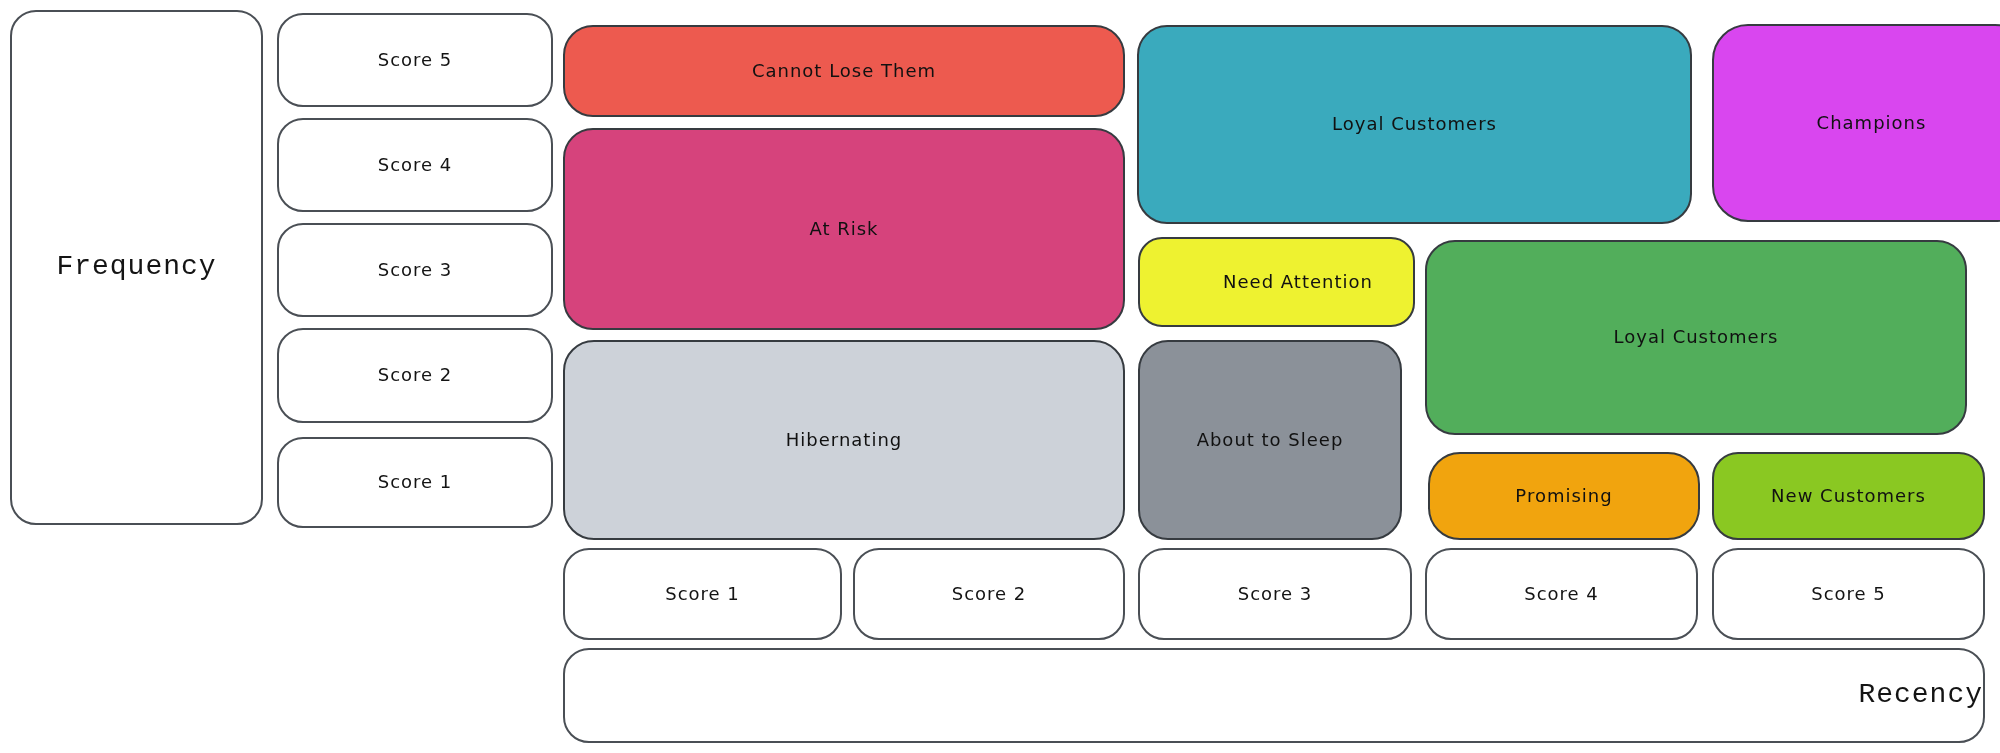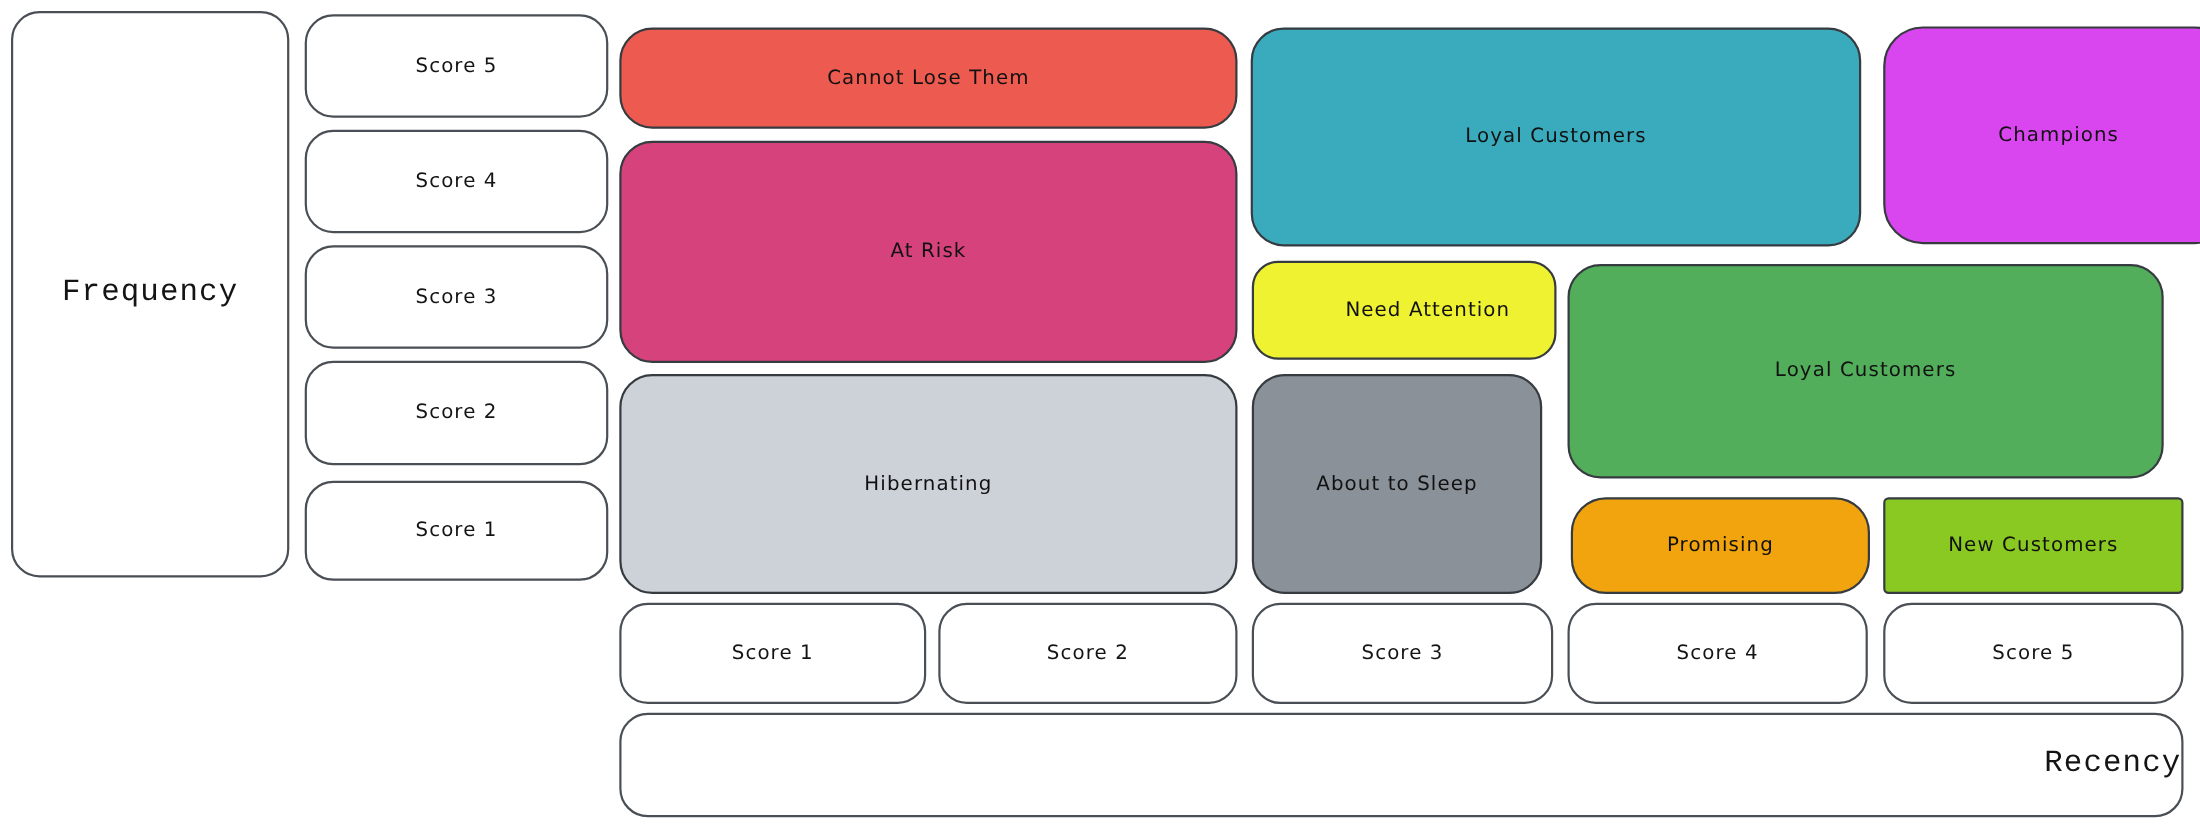--- a/index.html
+++ b/index.html
@@ -59,21 +59,21 @@
   </div>
 
   <div class="box seg" style="left: 563px; top: 13px; width: 562px; height: 92px; background-color: rgb(237, 90, 79);">
     <span>Cannot Lose Them</span>
   </div>
 
   <div class="box seg" style="left: 563px; top: 116px; width: 562px; height: 202px; background-color: rgb(214, 67, 124);">
     <span>At Risk</span>
   </div>
 
-  <div class="box seg" style="left: 563px; top: 328px; width: 562px; height: 200px; background-color: rgb(205, 210, 217);">
+  <div class="box seg" style="left: 563px; top: 328px; width: 562px; height: 200px; background-color: rgb(205, 210, 217); border-radius: 31px;">
     <span>Hibernating</span>
   </div>
 
   <div class="box seg" style="left: 1137px; top: 13px; width: 555px; height: 199px; background-color: rgb(58, 170, 189);">
     <span>Loyal Customers</span>
   </div>
 
   <div class="box seg" style="left: 1712px; top: 12px; width: 319px; height: 198px; border-radius: 36px; background-color: #d946ef;">
     <span>Champions</span>
   </div>
@@ -87,21 +87,21 @@
   </div>
 
   <div class="box seg" style="left: 1138px; top: 328px; width: 264px; height: 200px; background-color: rgb(139, 145, 153);">
     <span>About to Sleep</span>
   </div>
 
   <div class="box seg" style="left: 1428px; top: 440px; width: 272px; height: 88px; border-radius: 32px; background-color: rgb(241, 164, 14);">
     <span>Promising</span>
   </div>
 
-  <div class="box seg" style="left: 1712px; top: 440px; width: 273px; height: 88px; border-radius: 5px; background-color: rgb(138, 200, 34);">
+  <div class="box seg" style="left: 1712px; top: 440px; width: 273px; height: 88px; border-radius: 26px; background-color: rgb(138, 200, 34);">
     <span>New Customers</span>
   </div>
 
   <div class="box white" style="left:563px;top:548px;width:279px;height:92px;">
     <span>Score 1</span>
   </div>
   <div class="box white" style="left:853px;top:548px;width:272px;height:92px;">
     <span>Score 2</span>
   </div>
   <div class="box white" style="left:1138px;top:548px;width:274px;height:92px;">

